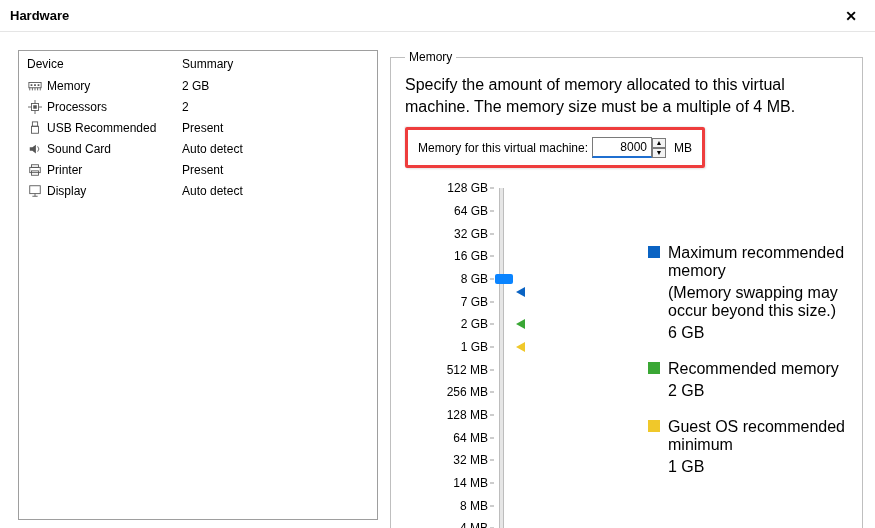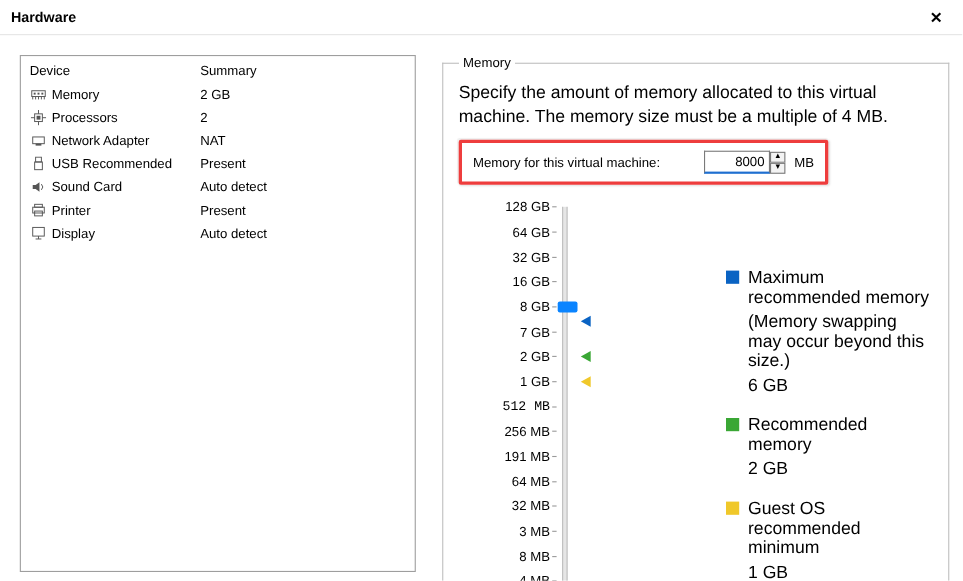--- a/index.html
+++ b/index.html
@@ -30,21 +30,21 @@
     width: 28px;
     height: 28px;
     display: flex;
     align-items: center;
     justify-content: center;
     cursor: pointer;
   }
   .content {
     display: flex;
     padding: 18px 12px 0 18px;
-    gap: 24px;
+    gap: 12px;
   }
   
   .hw-panel {
     width: 360px;
     border: 1px solid #9e9e9e;
     height: 470px;
     background: #fff;
   }
   .hw-head {
     display: flex;
@@ -98,21 +98,21 @@
     font-size: 16px;
     line-height: 1.35;
     margin-bottom: 10px;
   }
   .mem-input-box {
     border: 3px solid #ee3d3d;
     border-radius: 2px;
     padding: 7px 10px;
     display: flex;
     align-items: center;
-    width: 336px;
+    width: 300px;
     box-shadow: 1px 1px 2px rgba(0,0,0,.12), -1px -1px 1px rgba(0,0,0,.06);
   }
   .mem-input-box .lbl { flex: 1; }
   .mem-input-box input {
     width: 60px;
     text-align: right;
     font-family: inherit;
     font-size: 12px;
     border: 1px solid #7a7a7a;
     border-bottom: 2px solid #1f6fd0;
@@ -263,30 +263,20 @@
               <rect x="4" y="4" width="8" height="8" fill="none" stroke="#555"></rect>
               <rect x="6" y="6" width="4" height="4" fill="#555"></rect>
               <line x1="8" y1="0" x2="8" y2="4" stroke="#555"></line>
               <line x1="8" y1="12" x2="8" y2="16" stroke="#555"></line>
               <line x1="0" y1="8" x2="4" y2="8" stroke="#555"></line>
               <line x1="12" y1="8" x2="16" y2="8" stroke="#555"></line>
             </svg>
           </span>
           <span class="dev">Processors</span>
           <span class="sum">2</span>
-        </div>
-        <div class="hw-row">
-          <span class="icon">
-            <svg width="14" height="14" viewBox="0 0 16 16">
-              <rect x="2" y="4" width="12" height="7" fill="none" stroke="#555"></rect>
-              <rect x="5" y="11" width="6" height="2" fill="#555"></rect>
-            </svg>
-          </span>
-          <span class="dev">Network Adapter</span>
-          <span class="sum">NAT</span>
         </div>
         <div class="hw-row">
           <span class="icon">
             <svg width="14" height="14" viewBox="0 0 16 16">
               <rect x="5" y="1" width="6" height="5" fill="none" stroke="#555"></rect>
               <rect x="4" y="6" width="8" height="8" fill="none" stroke="#555"></rect>
             </svg>
           </span>
           <span class="dev">USB Recommended</span>
           <span class="sum">Present</span>
@@ -353,31 +343,31 @@
             <span class="tick-label" style="top: 20%;">16 GB</span>
             <span class="tick-dash" style="top: 20%;"></span>
             <span class="tick-label" style="top: 26.6667%;">8 GB</span>
             <span class="tick-dash" style="top: 26.6667%;"></span>
             <span class="tick-label" style="top: 33.3333%;">7 GB</span>
             <span class="tick-dash" style="top: 33.3333%;"></span>
             <span class="tick-label" style="top: 40%;">2 GB</span>
             <span class="tick-dash" style="top: 40%;"></span>
             <span class="tick-label" style="top: 46.6667%;">1 GB</span>
             <span class="tick-dash" style="top: 46.6667%;"></span>
-            <span class="tick-label" style="top: 53.3333%; font-family: Liberation Mono, monospace;">512 MB</span>
+            <span class="tick-label" style="top: 53.3333%;">512 MB</span>
             <span class="tick-dash" style="top: 53.3333%;"></span>
             <span class="tick-label" style="top: 60%;">256 MB</span>
             <span class="tick-dash" style="top: 60%;"></span>
-            <span class="tick-label" style="top: 66.6667%;">191 MB</span>
+            <span class="tick-label" style="top: 66.6667%;">128 MB</span>
             <span class="tick-dash" style="top: 66.6667%;"></span>
             <span class="tick-label" style="top: 73.3333%;">64 MB</span>
             <span class="tick-dash" style="top: 73.3333%;"></span>
             <span class="tick-label" style="top: 80%;">32 MB</span>
             <span class="tick-dash" style="top: 80%;"></span>
-            <span class="tick-label" style="top: 86.6667%;">3 MB</span>
+            <span class="tick-label" style="top: 86.6667%;">14 MB</span>
             <span class="tick-dash" style="top: 86.6667%;"></span>
             <span class="tick-label" style="top: 93.3333%;">8 MB</span>
             <span class="tick-dash" style="top: 93.3333%;"></span>
             <span class="tick-label" style="top: 100%; text-align: right;">4 MB</span>
             <span class="tick-dash" style="top: 100%;"></span>
           </div>
         <div class="track-col">
           <div class="track"></div>
           <div class="thumb" id="thumb" style="top: 26.7%;"></div>
           <div class="marker blue" id="mk-max" style="top: 30.5%;"></div>

